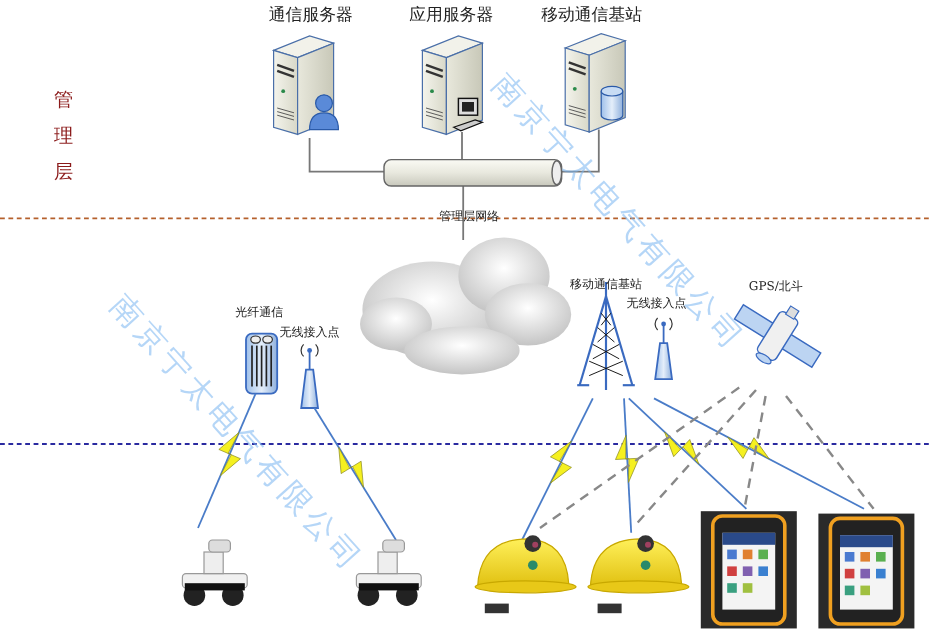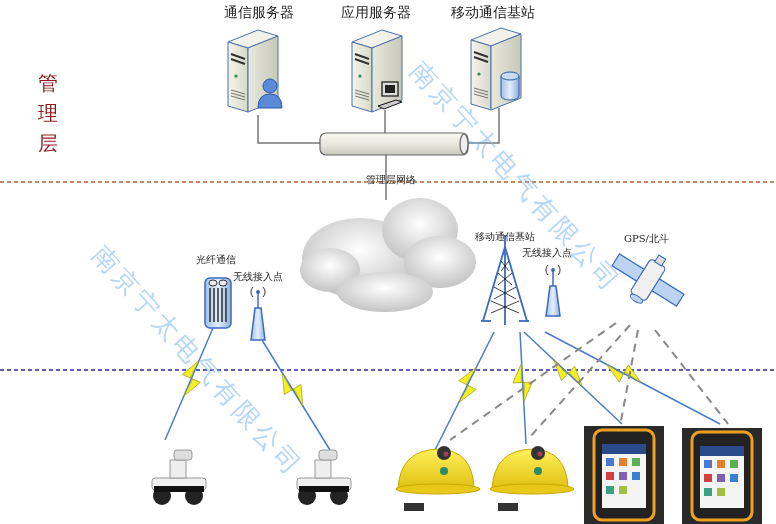--- a/index.html
+++ b/index.html
@@ -1,18 +1,18 @@
 <!DOCTYPE html>
 <html><head>
 <meta charset="utf-8">
 <style>
   html,body{margin:0;padding:0;background:#fff;}
   body{width:776px;height:524px;position:relative;overflow:hidden;font-family:"DejaVu Sans",sans-serif;}
   #stage{position:absolute;left:0;top:0;width:776px;height:524px;}
-  .layer-label{position:absolute;left:38px;width:30px;font-size:20px;line-height:30px;letter-spacing:0;}
+  .layer-label{position:absolute;left:38px;width:30px;font-size:16px;line-height:30px;text-align:center;letter-spacing:0;}
   .lbl{position:absolute;font-size:14px;color:#222;white-space:nowrap;font-family:"DejaVu Sans",sans-serif;}
   .small{position:absolute;font-size:10px;color:#222;white-space:nowrap;font-family:"DejaVu Serif",serif;}
   .wm{position:absolute;font-size:26px;color:rgba(120,180,240,0.55);white-space:nowrap;font-family:"DejaVu Sans",sans-serif;transform-origin:0 0;letter-spacing:4px;}
 </style>
 </head>
 <body>
 
 <div id="stage">
 
   <div class="layer-label" style="top:68px;color:#8b1a1a;">管理层</div>

